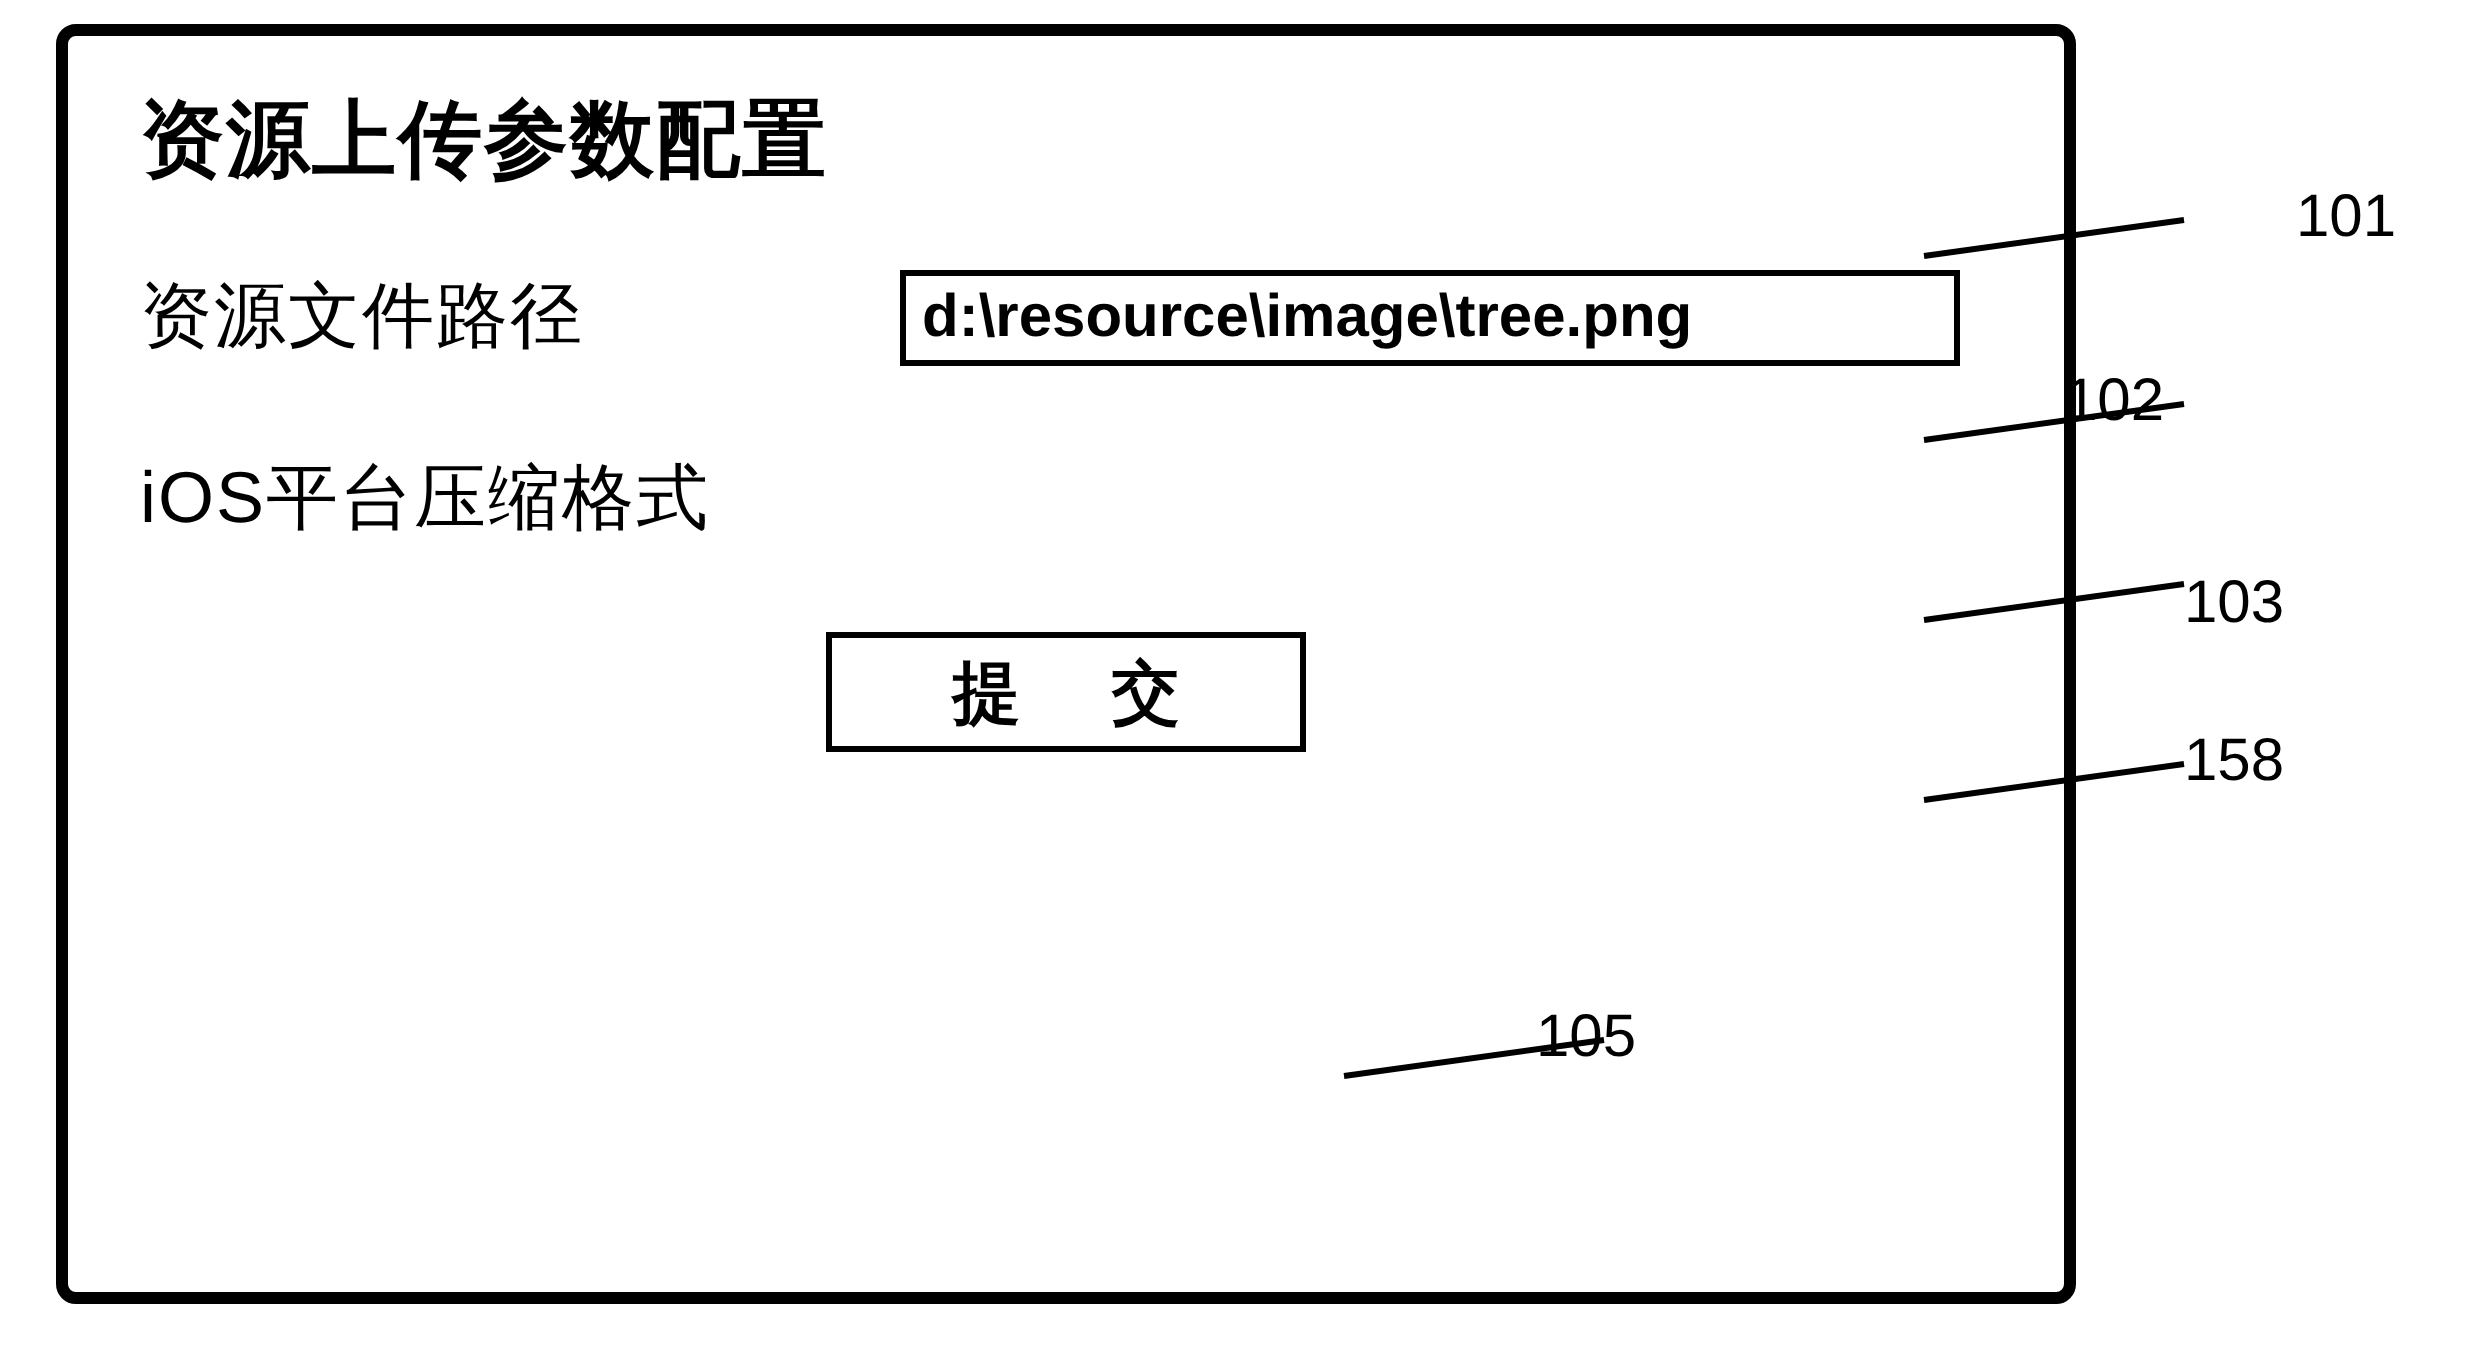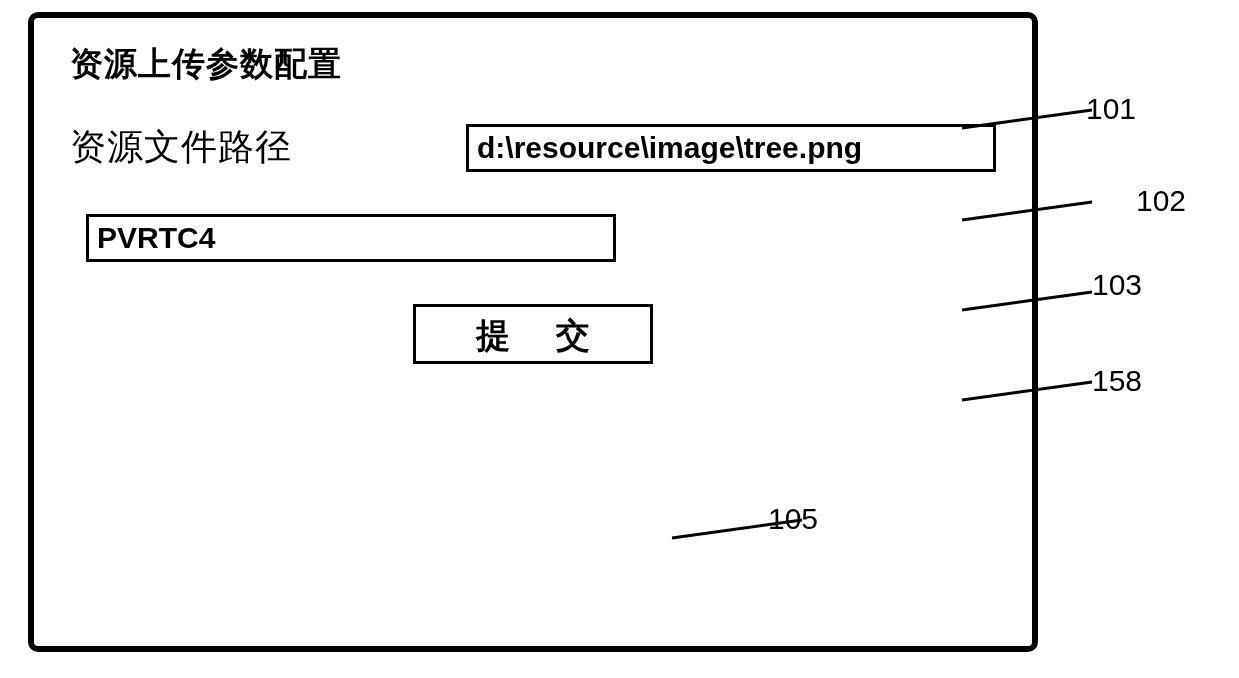--- a/index.html
+++ b/index.html
@@ -19,21 +19,21 @@
     left: 28px;
     top: 12px;
     width: 1010px;
     height: 640px;
     border: 6px solid #000;
     border-radius: 10px;
     box-sizing: border-box;
     padding: 24px 36px 24px 36px;
   }
   .title {
-    font-size: 33px;
+    font-size: 42px;
     font-weight: 700;
     margin-bottom: 36px;
     letter-spacing: 1px;
   }
   .row {
     display: flex;
     align-items: flex-end;
     margin-bottom: 42px;
   }
   .label {
@@ -45,21 +45,20 @@
     width: 530px;
     height: 48px;
     border: 3px solid #000;
     box-sizing: border-box;
     font-size: 30px;
     font-weight: 600;
     padding: 2px 8px;
     font-family: Arial, "Microsoft YaHei", sans-serif;
     display: block;
     background: #fff;
-    margin-left: 16px;
   }
   .submit-wrap {
     text-align: center;
     margin-top: 6px;
   }
   .submit {
     display: inline-block;
     min-width: 240px;
     height: 60px;
     line-height: 54px;
@@ -92,36 +91,36 @@
   <div class="dialog">
     <div class="title">资源上传参数配置</div>
 
     <div class="row">
       <div class="label">资源文件路径</div>
       <input class="input" type="text" value="d:\resource\image\tree.png" style="">
     </div>
 
 
     <div class="row">
-      <input class="input" type="text" value="PVRTC4" style="">
+      <div class="label">iOS平台压缩格式</div>
     </div>
 
 
     <div class="submit-wrap">
       <button class="submit" type="button">提  交</button>
     </div>
   </div>
 
   <svg class="lead" style="left:0;top:0" width="1239" height="678">
     <line x1="962" y1="128" x2="1092" y2="110" stroke="#000" stroke-width="3"></line>
     <line x1="962" y1="220" x2="1092" y2="202" stroke="#000" stroke-width="3"></line>
     <line x1="962" y1="310" x2="1092" y2="292" stroke="#000" stroke-width="3"></line>
     <line x1="962" y1="400" x2="1092" y2="382" stroke="#000" stroke-width="3"></line>
     <line x1="672" y1="538" x2="802" y2="520" stroke="#000" stroke-width="3"></line>
   </svg>
 
-  <div class="callout" style="left:1086px;top:92px">101</div>
-  <div class="callout" style="left:1136px;top:184px">102</div>
-  <div class="callout" style="left:1092px;top:268px">103</div>
+  <div class="callout" style="left:1148px;top:92px">101</div>
+  <div class="callout" style="left:1032px;top:184px">102</div>
+  <div class="callout" style="left:1092px;top:285px">103</div>
   <div class="callout" style="left:1092px;top:364px">158</div>
   <div class="callout" style="left:768px; top:502px">105</div>
 
 </div>
 
 </body></html>

